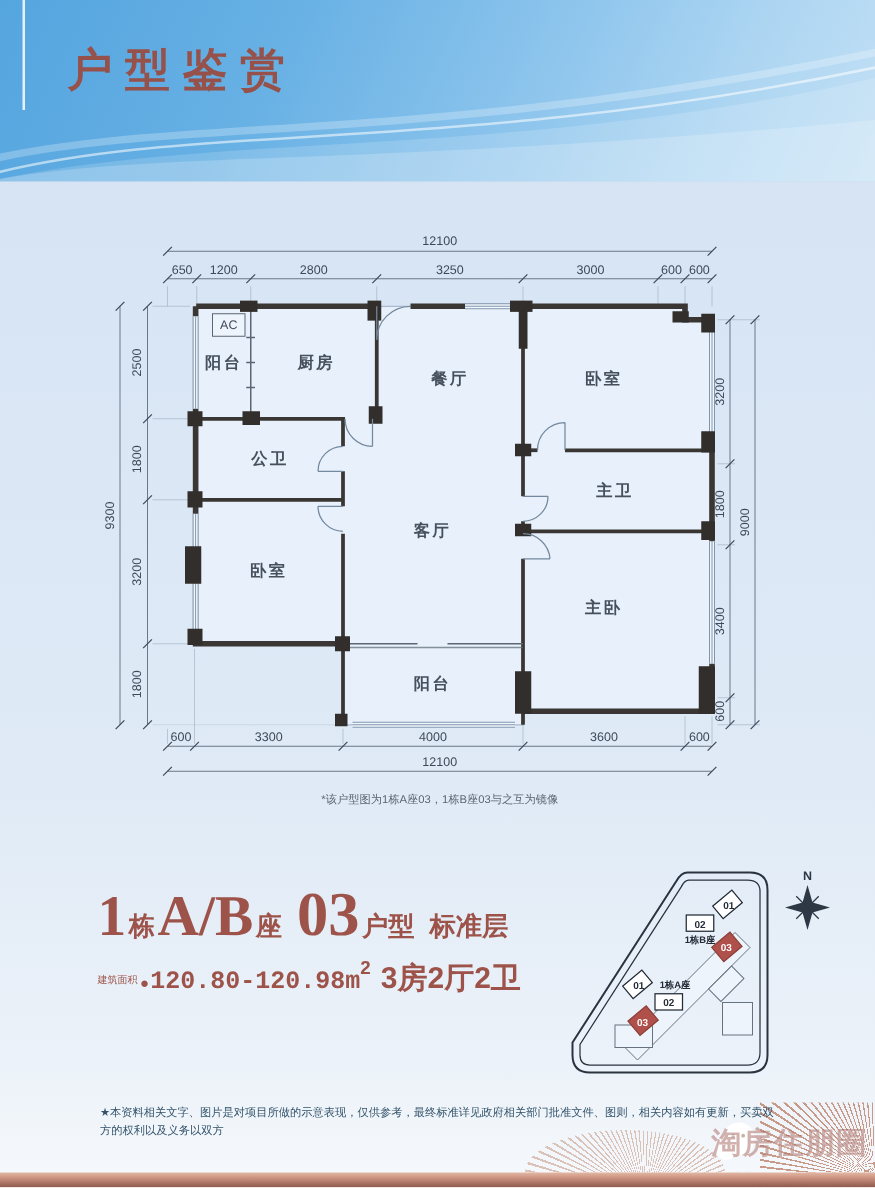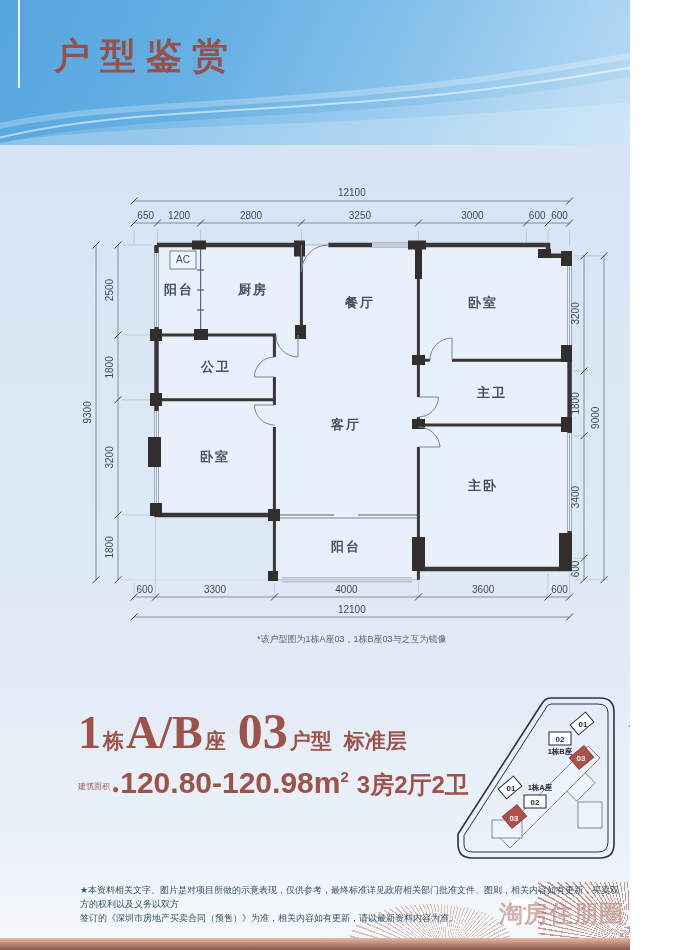--- a/index.html
+++ b/index.html
@@ -1,16 +1,16 @@
 <!DOCTYPE html>
 <html><head>
 <meta charset="utf-8">
 <style>
   html,body{margin:0;padding:0;}
-  .page{position:relative;width:630px;height:950px;overflow:hidden;
+  .page{position:relative;width:700px;height:950px;overflow:hidden;
     font-family:"Liberation Sans","DejaVu Sans",sans-serif;
     background:linear-gradient(180deg,#d2e1f2 0%,#d9e6f5 30%,#dfeaf6 65%,#ecf2f9 90%,#f6f9fc 100%);}
   
   .header{position:absolute;left:0;top:0;width:700px;height:145px;
     background:linear-gradient(115deg,#55a5df 0%,#66b0e4 30%,#8ac3ec 58%,#aed6f2 82%,#c3e0f5 100%);}
   .header svg{position:absolute;left:0;top:0;}
   .header-rule{position:absolute;left:18px;top:0;width:2px;height:88px;background:rgba(255,255,255,.85);}
   .h-title{position:absolute;left:54px;top:32px;font-family:"Liberation Serif","DejaVu Serif",serif;
     font-size:36px;font-weight:bold;color:#96514a;letter-spacing:10px;}
   .h-sub{position:absolute;left:56px;top:80px;font-family:"Liberation Serif","DejaVu Serif",serif;
@@ -23,21 +23,21 @@
   .notetxt{font-size:9px;fill:#5a6674;}
   
   .unit-block{position:absolute;left:78px;top:706px;color:#9d5349;}
   .u-line1{display:flex;align-items:baseline;font-weight:bold;}
   .u-big{font-family:"Liberation Serif","DejaVu Serif",serif;font-size:46px;line-height:1;}
   .u-big2{font-family:"Liberation Serif","DejaVu Serif",serif;font-size:50px;line-height:1;margin-left:10px;}
   .u-small{font-size:21px;margin:0 2px;}
   .u-line2{display:flex;align-items:baseline;margin-top:10px;font-weight:bold;}
   .u-arealab{display:flex;flex-direction:row;font-size:8px;line-height:1.15;font-weight:normal;margin-right:2px;transform:translateY(-4px);}
   .u-dot{font-size:12px;margin-right:1px;}
-  .u-area{font-size:30px;letter-spacing:0;}
+  .u-area{font-size:20px;letter-spacing:0;font-family:Liberation Mono, monospace;}
   .u-sup{font-size:15px;transform:translateY(-11px);}
   .u-rooms{font-size:24px;margin-left:8px;}
   
   .site-wrap{position:absolute;left:450px;top:692px;width:230px;height:182px;}
   .site-wrap text{font-family:"Liberation Sans","DejaVu Sans",sans-serif;}
   .sitetxt{font-size:8px;fill:#222b36;font-weight:bold;}
   .sitetxt-w{font-size:8px;fill:#ffffff;font-weight:bold;}
   .siteblk{font-size:7.5px;fill:#222b36;font-weight:bold;}
   
   .disclaimer{position:absolute;left:80px;top:884px;width:548px;font-size:9px;color:#33536b;line-height:1.55;}
@@ -359,21 +359,20 @@
       <path d="M187,25 L205,43 M205,25 L187,43" stroke="#2e3744" stroke-width="1"></path>
     </g>
   </svg>
   </div>
 
   <div class="fan2"></div>
   <div class="fan1"></div>
 
   <div class="disclaimer">
     <div>★本资料相关文字、图片是对项目所做的示意表现，仅供参考，最终标准详见政府相关部门批准文件、图则，相关内容如有更新，买卖双方的权利以及义务以双方</div>
-    <div>签订的《深圳市房地产买卖合同（预售）》为准，相关内容如有更新，请以最新资料内容为准。</div>
   </div>
 
   <div class="wm-icon">
     <span class="wm-eye1"></span>
     <span class="wm-eye2"></span>
   </div>
   <div class="wm-cn">淘房住朋圈</div>
   <div class="wm-url">bbs.szhome.com</div>
 
   <div class="bottom-bar"></div>

